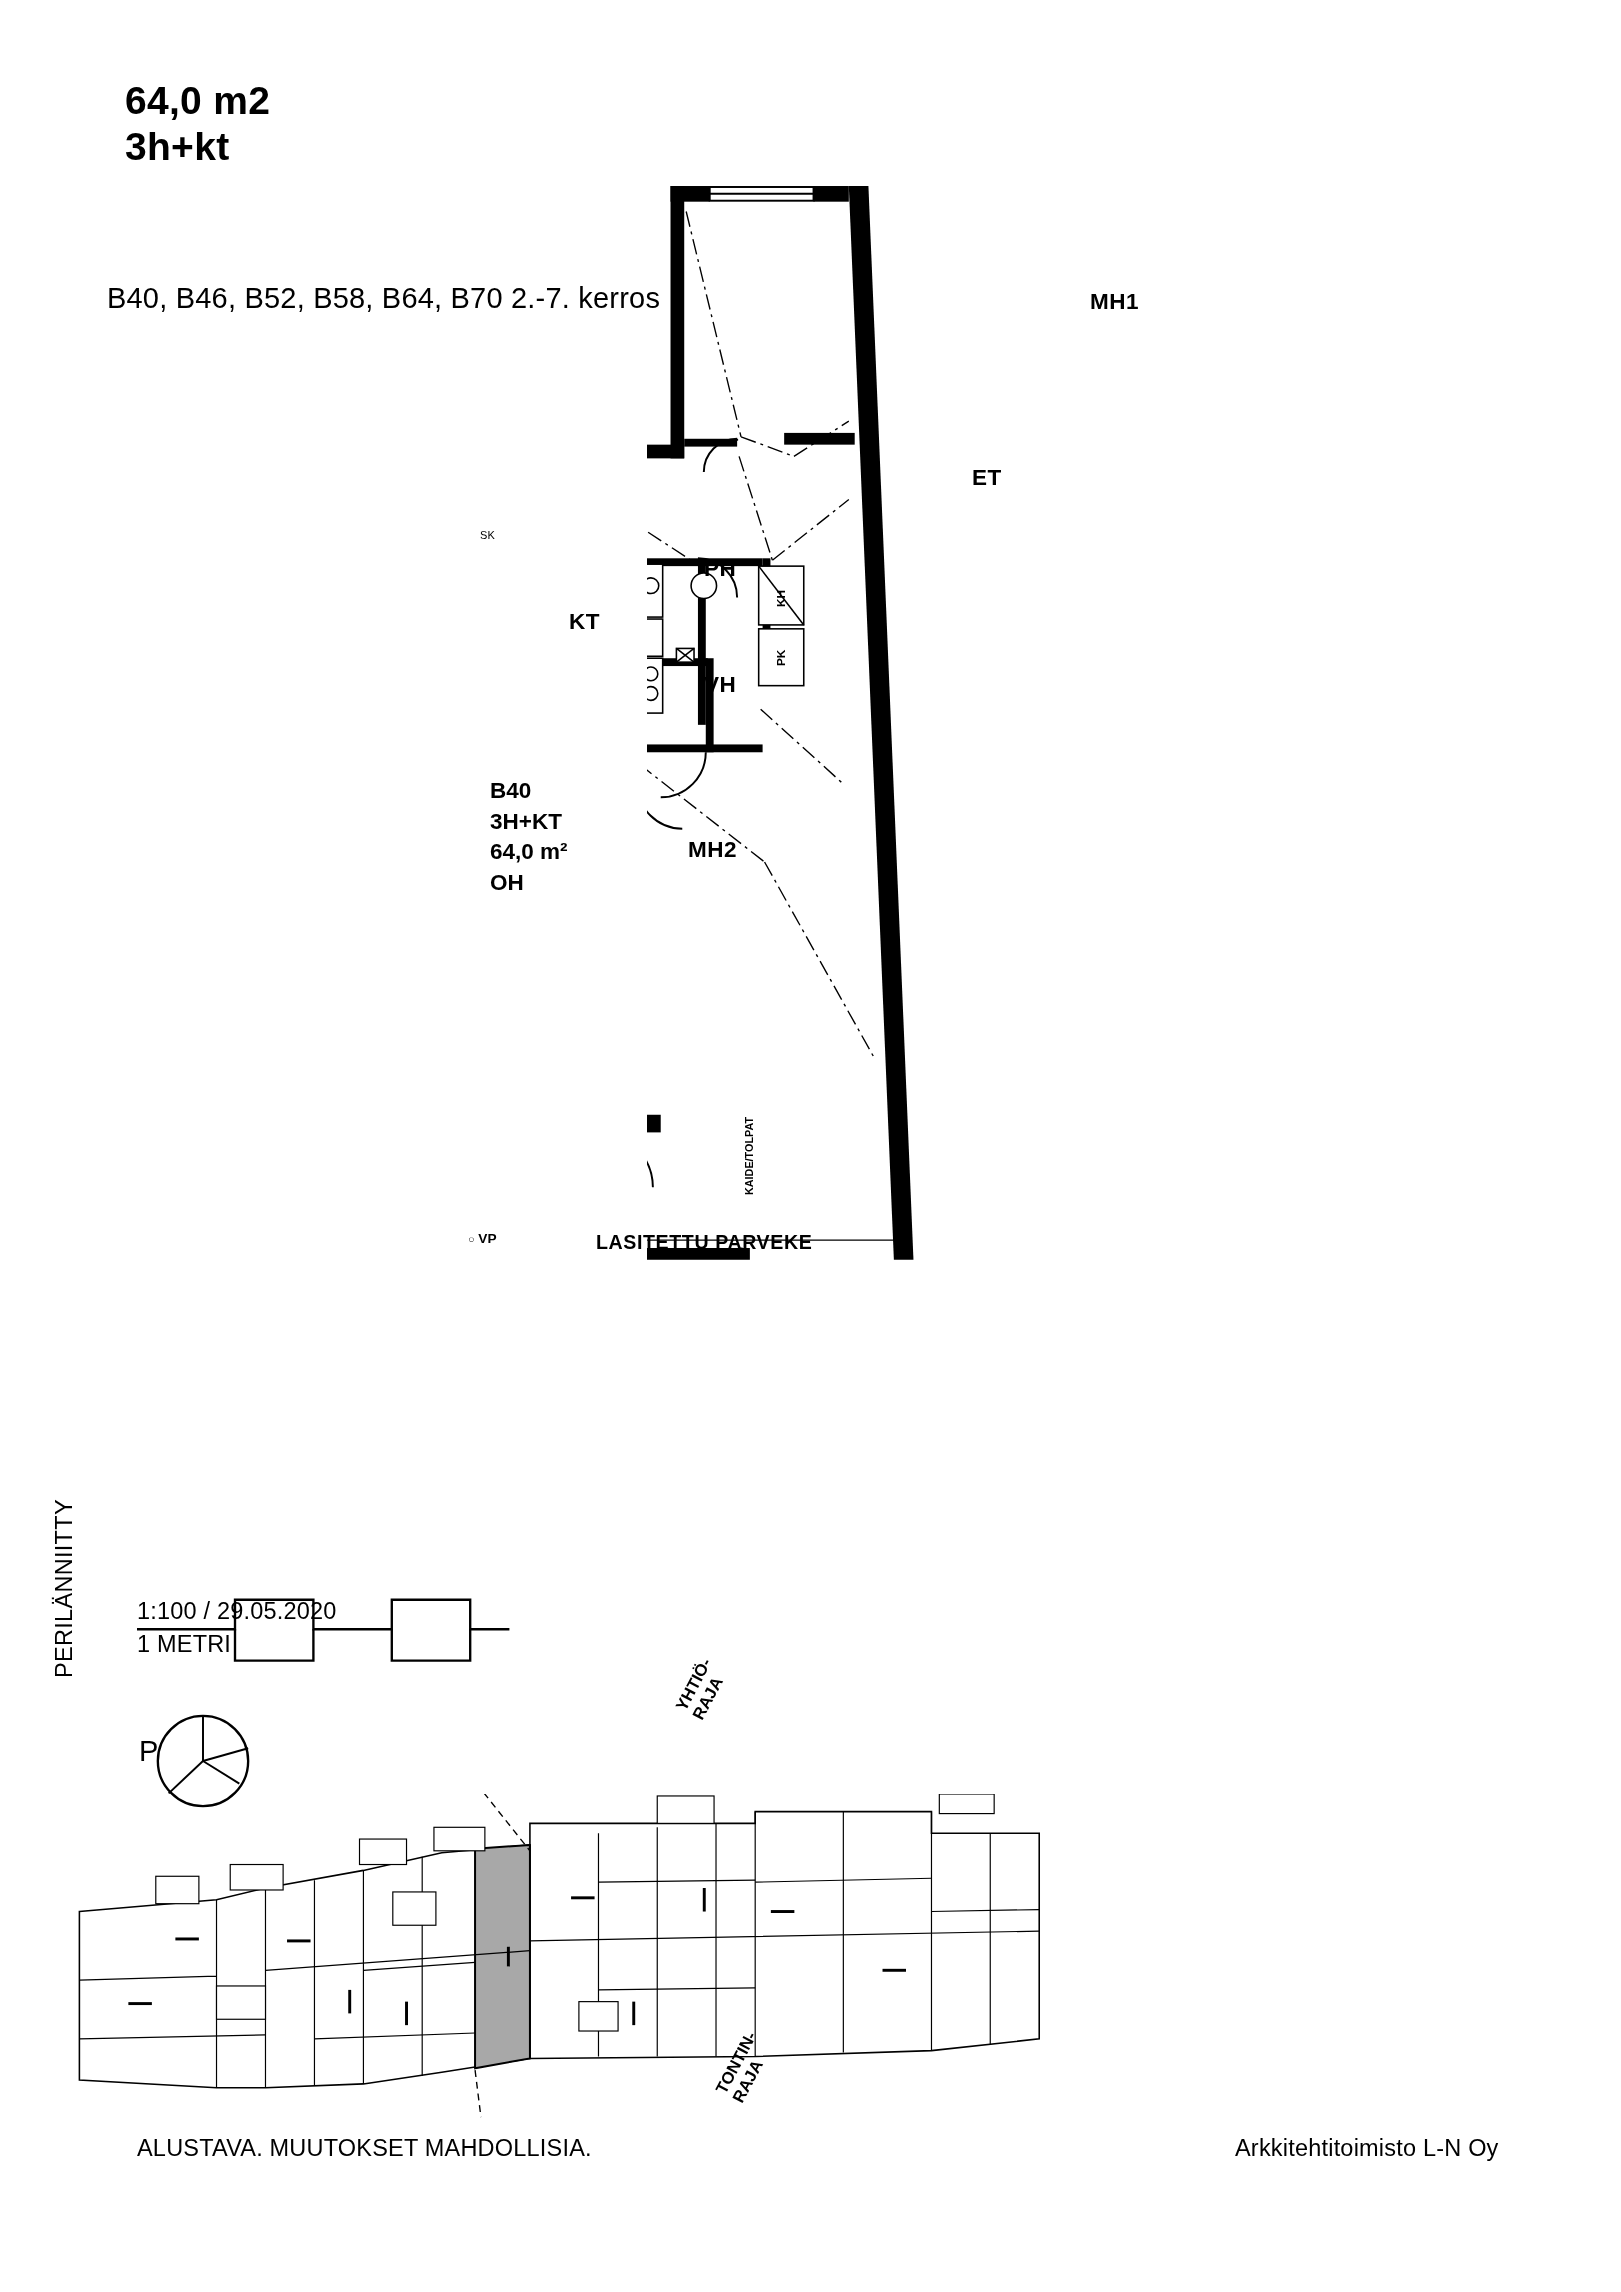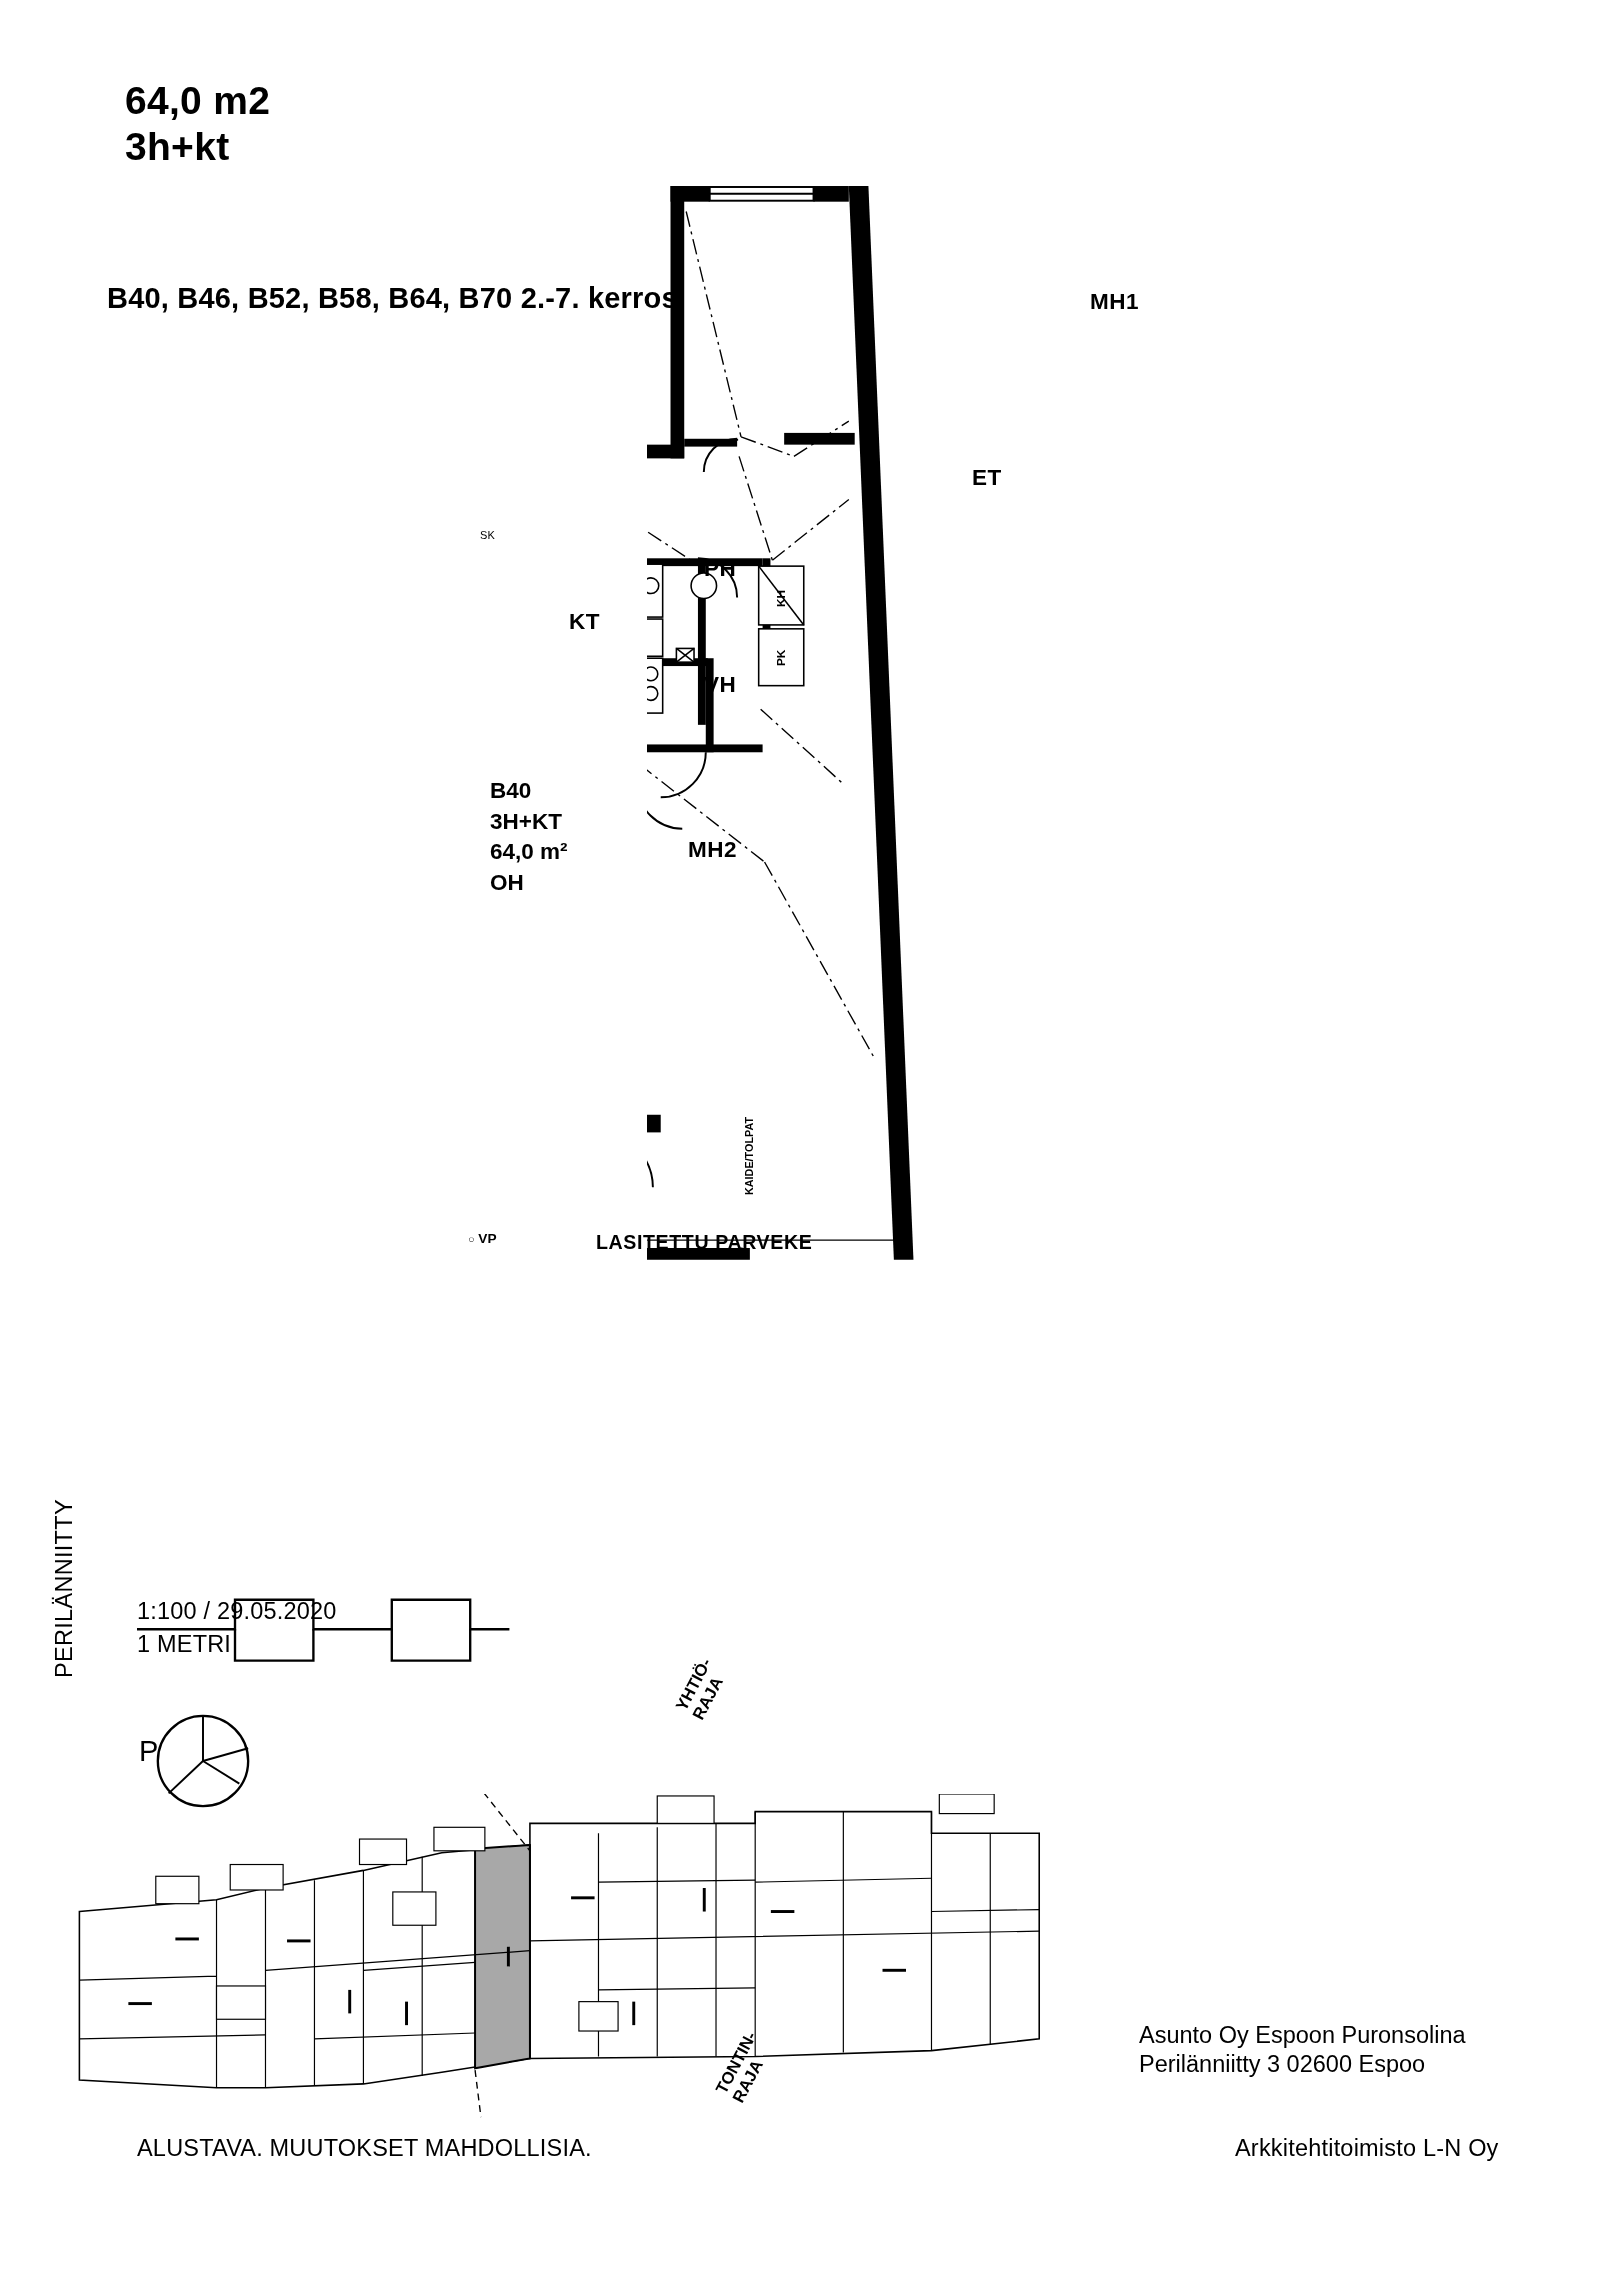--- a/index.html
+++ b/index.html
@@ -32,21 +32,21 @@
   .hdr-type {
     font-size: 39px;
     font-weight: bold;
     line-height: 1.18;
     letter-spacing: 0.3px;
   }
   .hdr-units {
     position: absolute;
     left: 107px; top: 282px;
     font-size: 29px;
-    font-weight: bold;
+    font-weight: normal;
     letter-spacing: 0.2px;
     white-space: nowrap;
   }
   
   .note {
     position: absolute;
     left: 137px;
     top: 1174px;
     width: 372px;
     font-size: 19px;
@@ -438,20 +438,16 @@
         <line x1="408" y1="-20" x2="470" y2="58"></line>
         <line x1="414" y1="282" x2="420" y2="330"></line>
       </g>
     </svg>
   </div>
 
   <div class="site-note-a">YHTIÖ-<br>RAJA</div>
   <div class="site-note-c">TONTIN-<br>RAJA</div>
 
   <div class="footer-left">ALUSTAVA. MUUTOKSET MAHDOLLISIA.</div>
-  <div class="footer-company">
-    <div>Asunto Oy Espoon   Puronsolina</div>
-    <div>Perilänniitty 3  02600 Espoo</div>
-  </div>
   <div class="footer-arch">Arkkitehtitoimisto L-N Oy</div>
 
 </div>
 
 
 </body></html>

